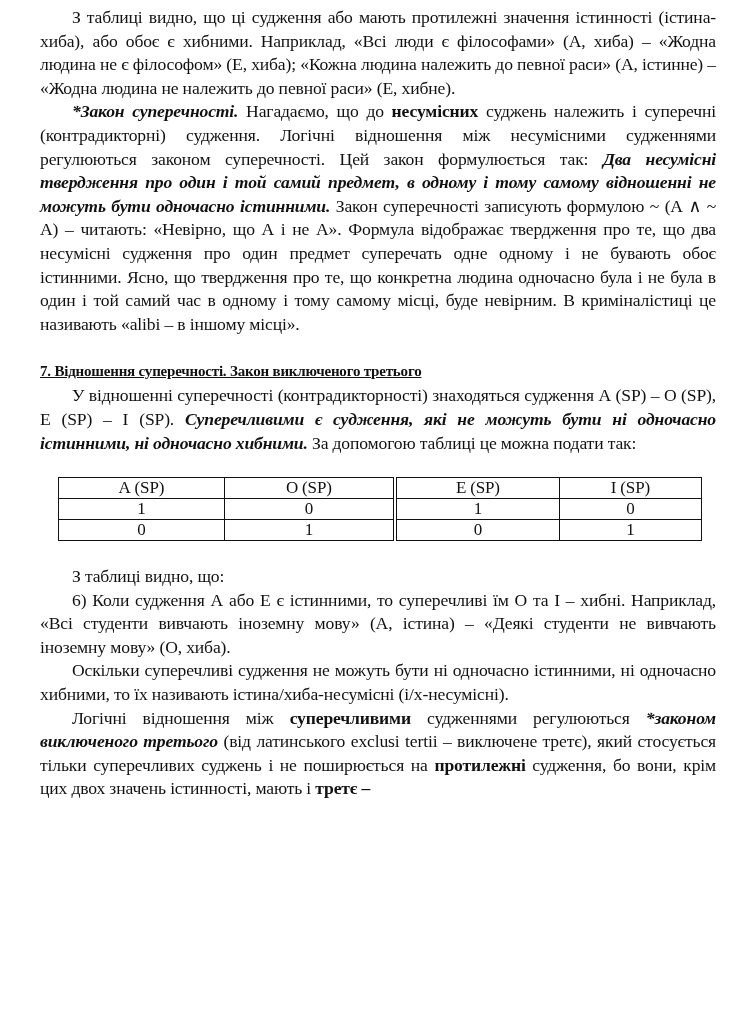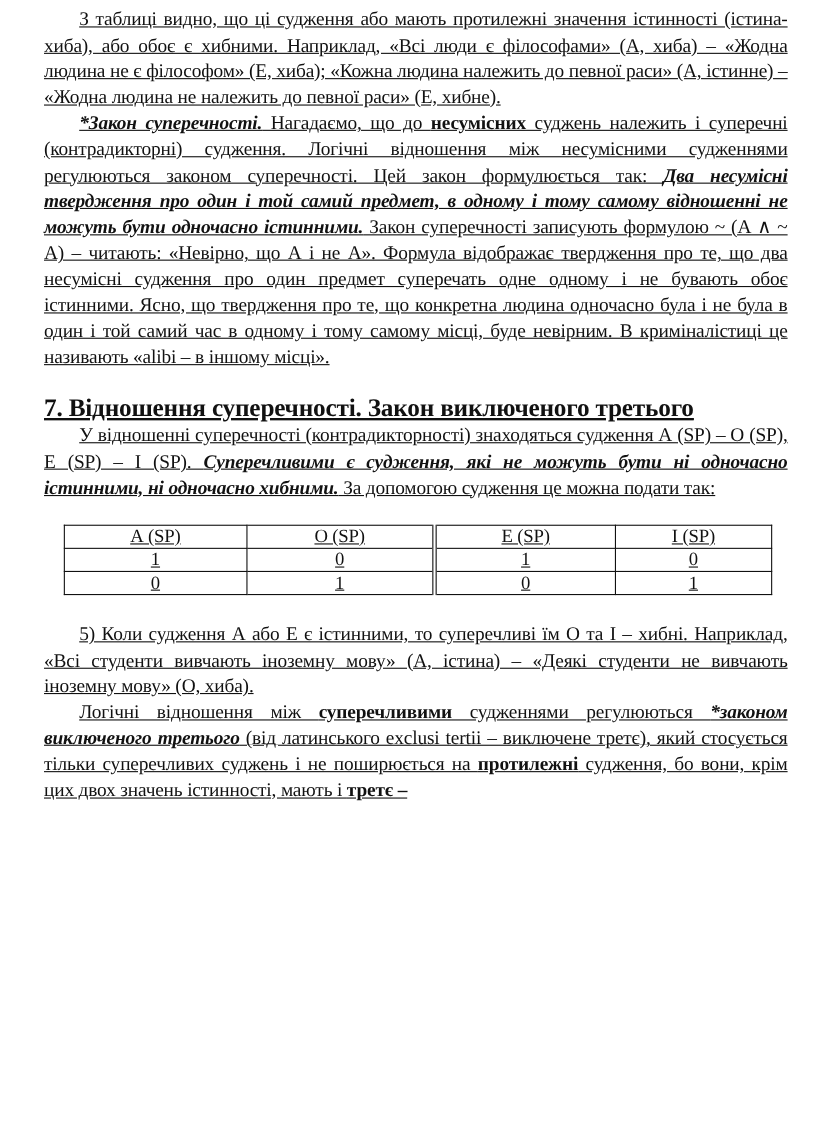--- a/index.html
+++ b/index.html
@@ -5,28 +5,27 @@
   html, body { margin: 0; padding: 0; background: #ffffff; }
   body {
     width: 756px; height: 1019px; overflow: hidden; position: relative;
     font-family: "Liberation Serif", "DejaVu Serif", serif;
     color: #111111;
   }
   .page {
     position: absolute; left: 40px; top: 6px; width: 676px;
     font-size: 17.6px; line-height: 23.6px; text-align: justify;
     letter-spacing: -0.15px;
-    text-decoration: underline;
   }
   p { margin: 0; text-indent: 32px; }
   .b { font-weight: bold; }
   .bi { font-weight: bold; font-style: italic; }
   .gap { height: 22px; }
   h2 {
-    margin: 0; font-size: 23px; font-weight: bold; text-decoration: underline;
+    margin: 0; font-size: 15px; font-weight: bold; text-decoration: underline;
     text-indent: 0; line-height: 26px; letter-spacing: -0.2px;
   }
   table.truth {
     border-collapse: collapse; width: 644px; margin: 22px 16px 24px 18px;
     font-size: 17px; text-align: center;
   }
   table.truth td, table.truth th {
     border: 1.5px solid #111; font-weight: normal; height: 20px; padding: 0; line-height: 20px;
   }
   table.truth .dbl { border-right: 4px double #111; }
@@ -39,21 +38,21 @@
 <div class="page">
 
   <p>З таблиці видно, що ці судження або мають протилежні значення істинності (істина-хиба), або обоє є хибними. Наприклад, «Всі люди є філософами» (А, хиба) – «Жодна людина не є філософом» (Е, хиба); «Кожна людина належить до певної раси» (А, істинне) – «Жодна людина не належить до певної раси» (Е, хибне).</p>
 
   <p><span class="bi">*Закон суперечності.</span><span> Нагадаємо, що до </span><span class="b">несумісних</span><span> суджень належить і суперечні (контрадикторні) судження. Логічні відношення між несумісними судженнями регулюються законом суперечності. Цей закон формулюється так: </span><span class="bi">Два несумісні твердження про один і той самий предмет, в одному і тому самому відношенні не можуть бути одночасно істинними.</span><span> Закон суперечності записують формулою ~ (А ∧ ~ А) – читають: «Невірно, що А і не А». Формула відображає твердження про те, що два несумісні судження про один предмет суперечать одне одному і не бувають обоє істинними. Ясно, що твердження про те, що конкретна людина одночасно була і не була в один і той самий час в одному і тому самому місці, буде невірним. В криміналістиці це називають «alibi – в іншому місці».</span></p>
 
   <div class="gap"></div>
 
   <h2>7. Відношення суперечності. Закон виключеного третього</h2>
 
-  <p><span>У відношенні суперечності (контрадикторності) знаходяться судження А (SP) – О (SP), Е (SP) – І (SP). </span><span class="bi">Суперечливими є судження, які не можуть бути ні одночасно істинними, ні одночасно хибними.</span><span> За допомогою судження це можна подати так:</span></p>
+  <p><span>У відношенні суперечності (контрадикторності) знаходяться судження А (SP) – О (SP), Е (SP) – І (SP). </span><span class="bi">Суперечливими є судження, які не можуть бути ні одночасно істинними, ні одночасно хибними.</span><span> За допомогою таблиці це можна подати так:</span></p>
 
   <table class="truth">
     <tbody>
         <tr>
       <th>А (SP)</th>
       <th class="dbl">О (SP)</th>
       <th>Е (SP)</th>
       <th>І (SP)</th>
     </tr>
     <tr>
@@ -64,20 +63,22 @@
     </tr>
     <tr>
       <td>0</td>
       <td class="dbl">1</td>
       <td>0</td>
       <td>1</td>
     </tr>
   </tbody>
     </table>
 
+  <p>З таблиці видно, що:</p>
   <ol class="items">
-    <li>5)  Коли судження А або Е є істинними, то суперечливі їм О та І – хибні. Наприклад, «Всі студенти вивчають іноземну мову» (А, істина) – «Деякі студенти не вивчають іноземну мову» (О, хиба).</li>
+    <li>6)  Коли судження А або Е є істинними, то суперечливі їм О та І – хибні. Наприклад, «Всі студенти вивчають іноземну мову» (А, істина) – «Деякі студенти не вивчають іноземну мову» (О, хиба).</li>
   </ol>
 
+  <p>Оскільки суперечливі судження не можуть бути ні одночасно істинними, ні одночасно хибними, то їх називають істина/хиба-несумісні (і/х-несумісні).</p>
 
   <p><span>Логічні відношення між </span><span class="b">суперечливими</span><span> судженнями регулюються </span><span class="bi">*законом виключеного третього</span><span> (від латинського exclusi tertii – виключене третє), який стосується тільки суперечливих суджень і не поширюється на </span><span class="b">протилежні</span><span> судження, бо вони, крім цих двох значень істинності, мають і </span><span class="b">третє –</span></p>
 
 </div>
 
 </body></html>

